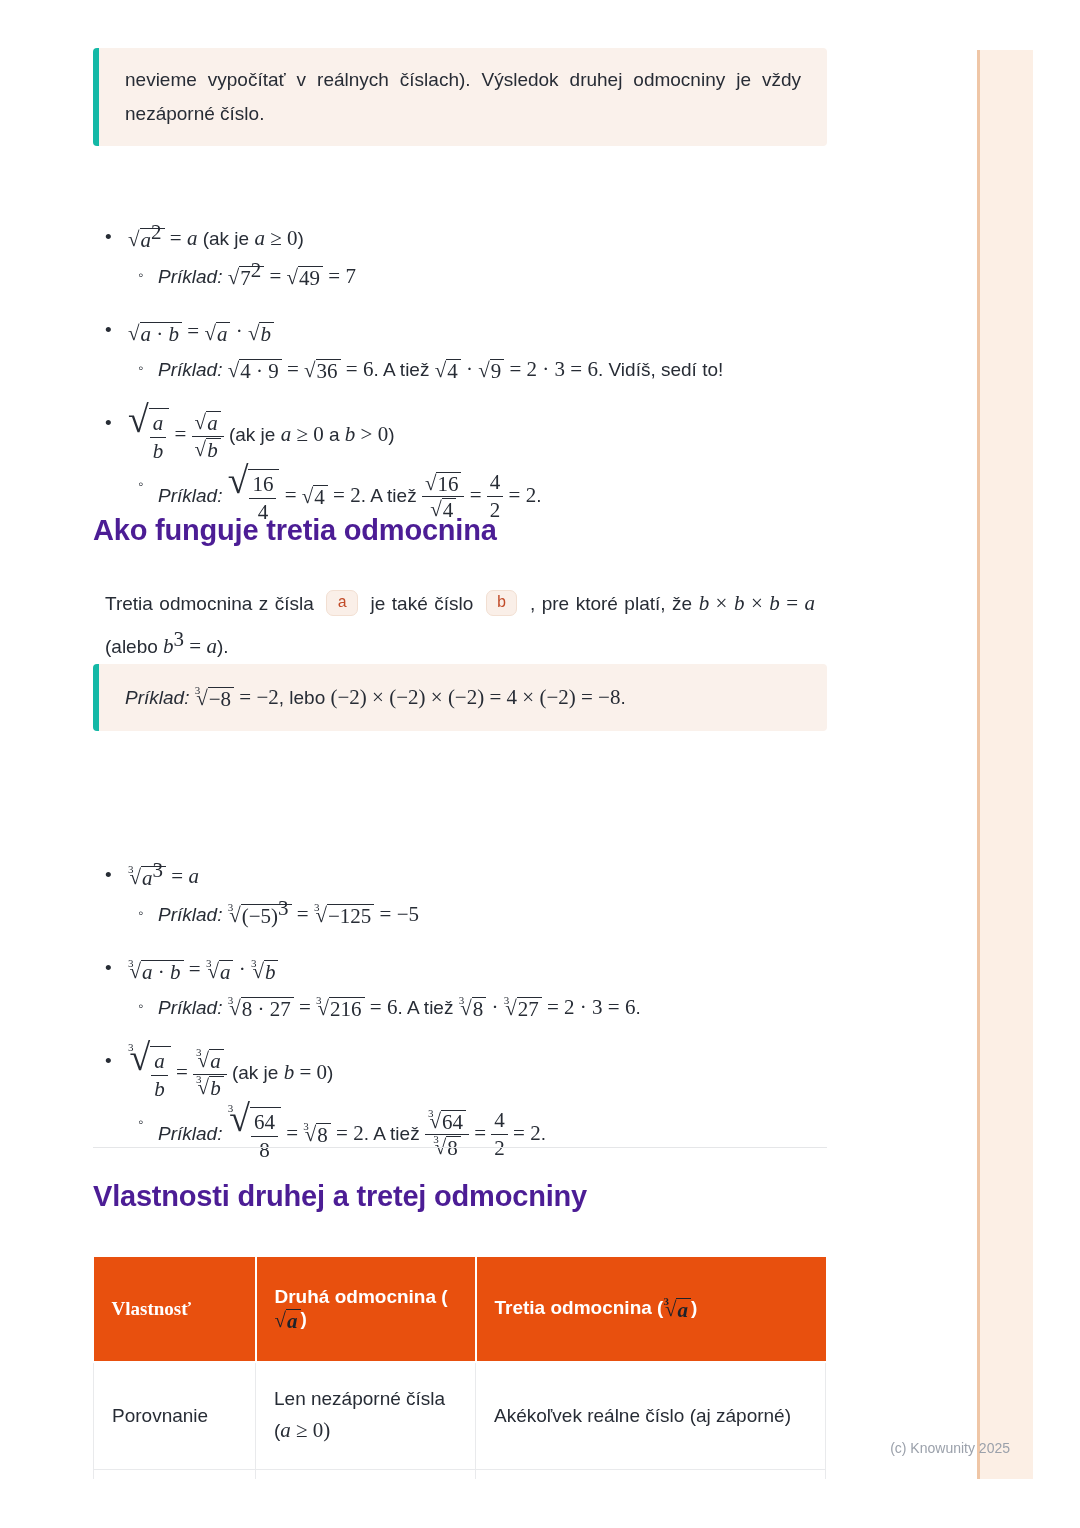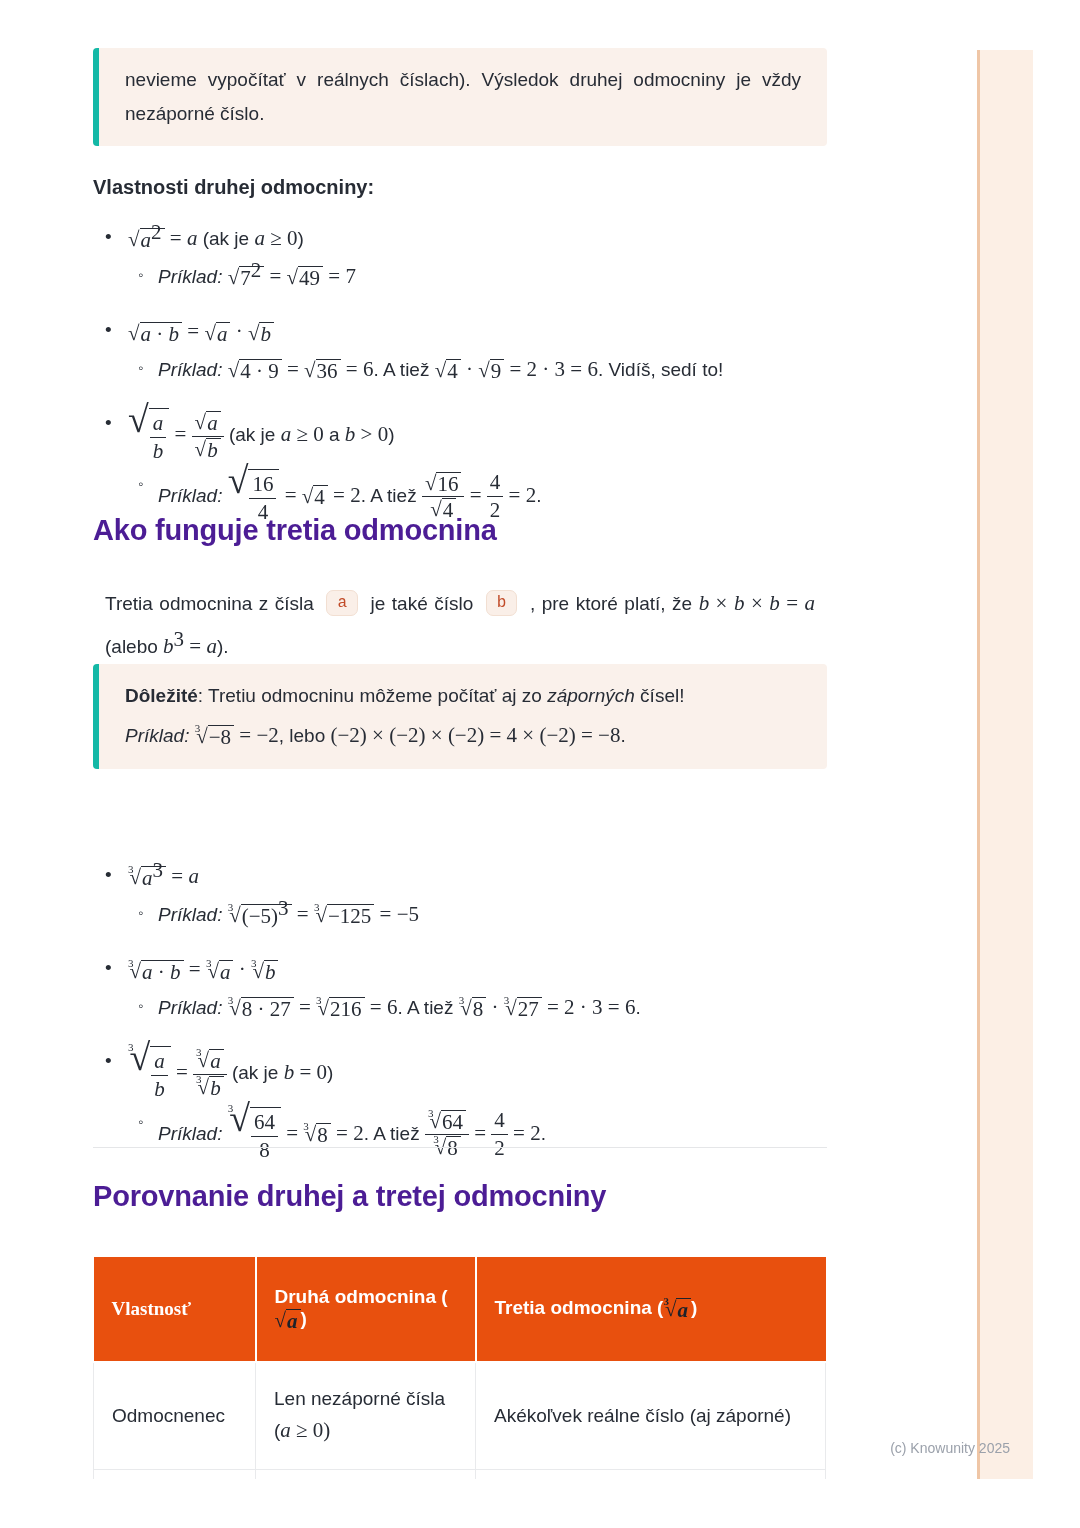--- a/index.html
+++ b/index.html
@@ -83,21 +83,20 @@
 </head>
 <body>
 
 <div class="page">
   <div class="stripe"></div>
 
   <div class="sec sec-callout1 callout">
     <p><span class="tx">nevieme vypočítať v reálnych číslach). Výsledok druhej odmocniny je vždy nezáporné číslo.</span></p>
   </div>
 
-  <h3 class="sec sec-h3-1">Vlastnosti druhej odmocniny:</h3>
 
   <div class="sec sec-listA">
       <div class="li1">
         <span class="marker">•</span>
         <span class="li-body">
           <div class="li-main"><span class="root">
               <span class="sign">√</span>
               <span class="bar"><span class="math mi">a</span><sup class="msup"><span class="math">2</span></sup></span>
             </span><span class="math"> = </span><span class="math mi">a</span><span class="tx"> (ak je </span><span class="math mi">a</span><span class="math"> ≥ 0</span><span class="tx">)</span></div>
           <div class="li2">
@@ -191,21 +190,20 @@
       </div>
     </div>
 
   <h2 class="sec sec-h2-1">Ako funguje tretia odmocnina</h2>
 
   <div class="sec sec-para">
     <p class="para"><span class="tx">Tretia odmocnina z čísla </span><span class="code">a</span><span class="tx"> je také číslo </span><span class="code">b</span><span class="tx"> , pre ktoré platí, že </span><span class="math mi">b</span><span class="math"> × </span><span class="math mi">b</span><span class="math"> × </span><span class="math mi">b</span><span class="math"> = </span><span class="math mi">a</span><span class="tx"> (alebo </span><span class="math mi">b</span><sup class="msup"><span class="math">3</span></sup><span class="math"> = </span><span class="math mi">a</span><span class="tx">).</span></p>
   </div>
 
   <div class="sec sec-callout2 callout">
-    <p><span class="tx bold">Dôležité</span><span class="tx">: Tretiu odmocninu môžeme počítať aj zo </span><span class="tx it">záporných</span><span class="tx"> čísel!</span></p>
     <p><span class="tx it">Príklad:</span><span class="tx"> </span><span class="root">
           <span class="idx">3</span>
           <span class="sign">√</span>
           <span class="bar"><span class="math">−8</span></span>
         </span><span class="math"> = −2</span><span class="tx">, lebo </span><span class="math">(−2) × (−2) × (−2) = 4 × (−2) = −8</span><span class="tx">.</span></p>
   </div>
 
 
   <div class="sec sec-listB">
       <div class="li1">
@@ -320,21 +318,21 @@
               </span><span class="math"> = 2</span><span class="tx">.</span></span>
           </div>
         </span>
       </div>
     </div>
 
   <div class="sec sec-hr">
       <hr>
     </div>
 
-  <h2 class="sec sec-h2-2">Porovnanie druhej a tretej odmocniny</h2>
+  <h2 class="sec sec-h2-2">Vlastnosti druhej a tretej odmocniny</h2>
 
   <div class="sec sec-table">
     <table class="cmp">
       <colgroup>
           <col style="width:162px">
           <col style="width:220px">
           <col style="width:350px">
         </colgroup>
       <thead>
           <tr>
@@ -345,21 +343,21 @@
                 </span></span><span class="tx">)</span></th>
             <th><span class="tx">Tretia odmocnina (</span><span class="dark"><span class="root">
                   <span class="idx">3</span>
                   <span class="sign">√</span>
                   <span class="bar"><span class="math mi">a</span></span>
                 </span></span><span class="tx">)</span></th>
           </tr>
         </thead>
       <tbody>
           <tr>
-            <td><span class="tx">Odmocnenec</span></td>
+            <td><span class="tx">Porovnanie</span></td>
             <td><span class="tx">Len nezáporné čísla (</span><span class="math mi">a</span><span class="math"> ≥ 0)</span></td>
             <td><span class="tx">Akékoľvek reálne číslo (aj záporné)</span></td>
           </tr>
           <tr class="partial">
             <td></td>
             <td></td>
             <td></td>
           </tr>
         </tbody>
     </table>

